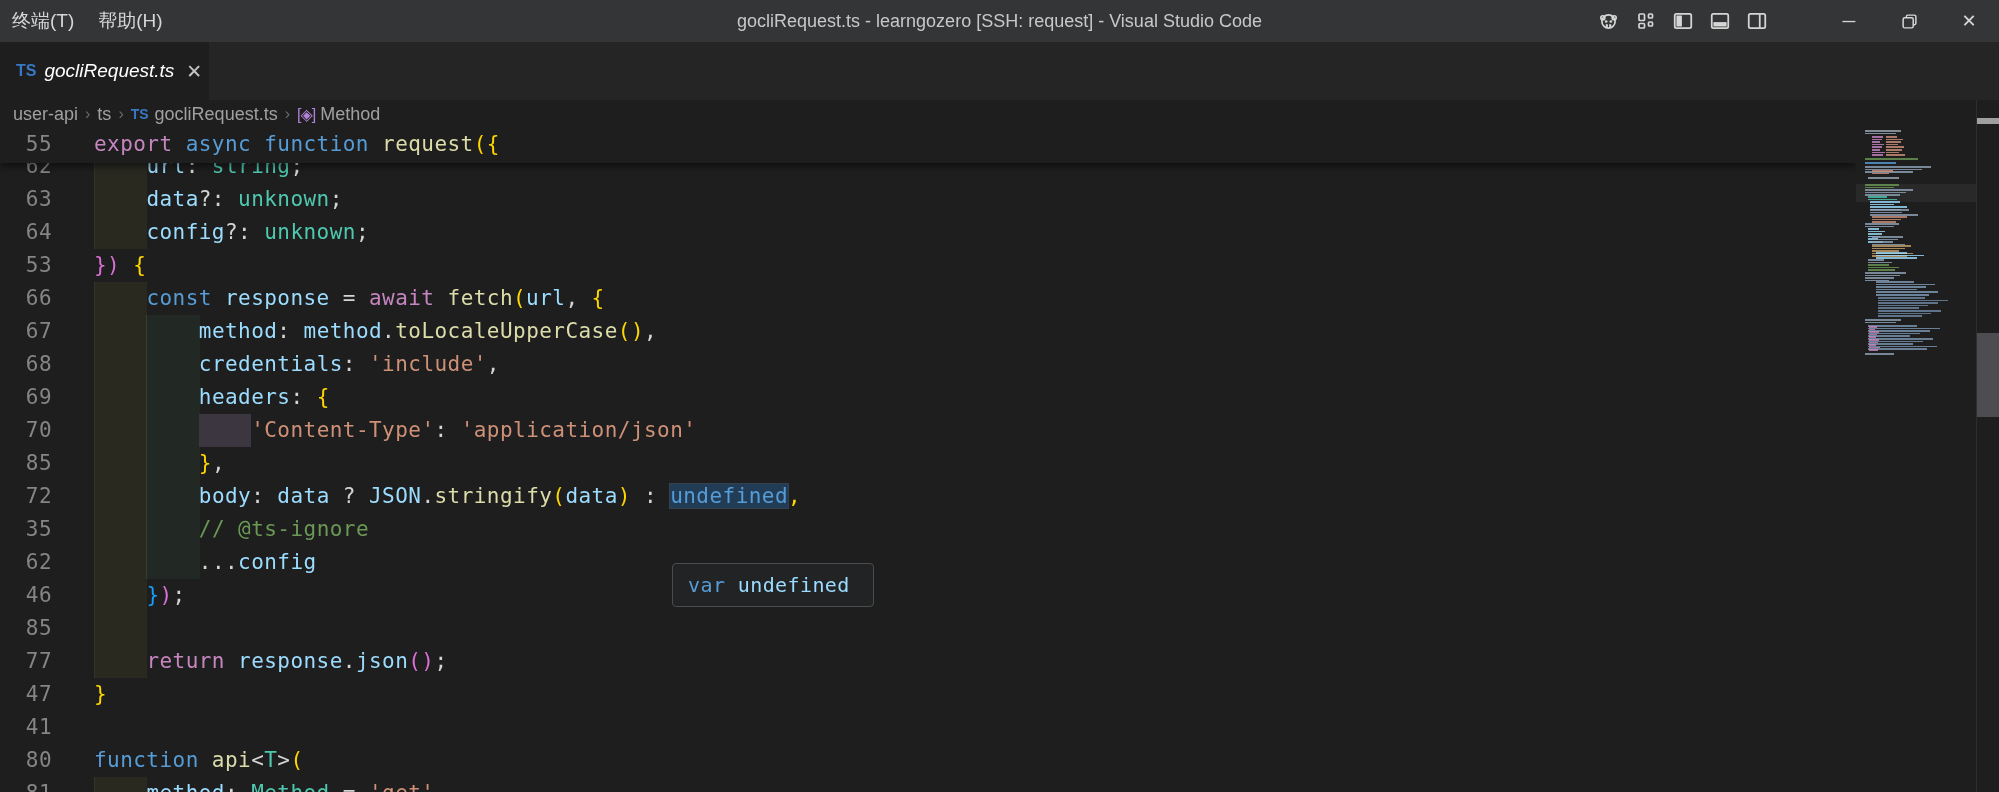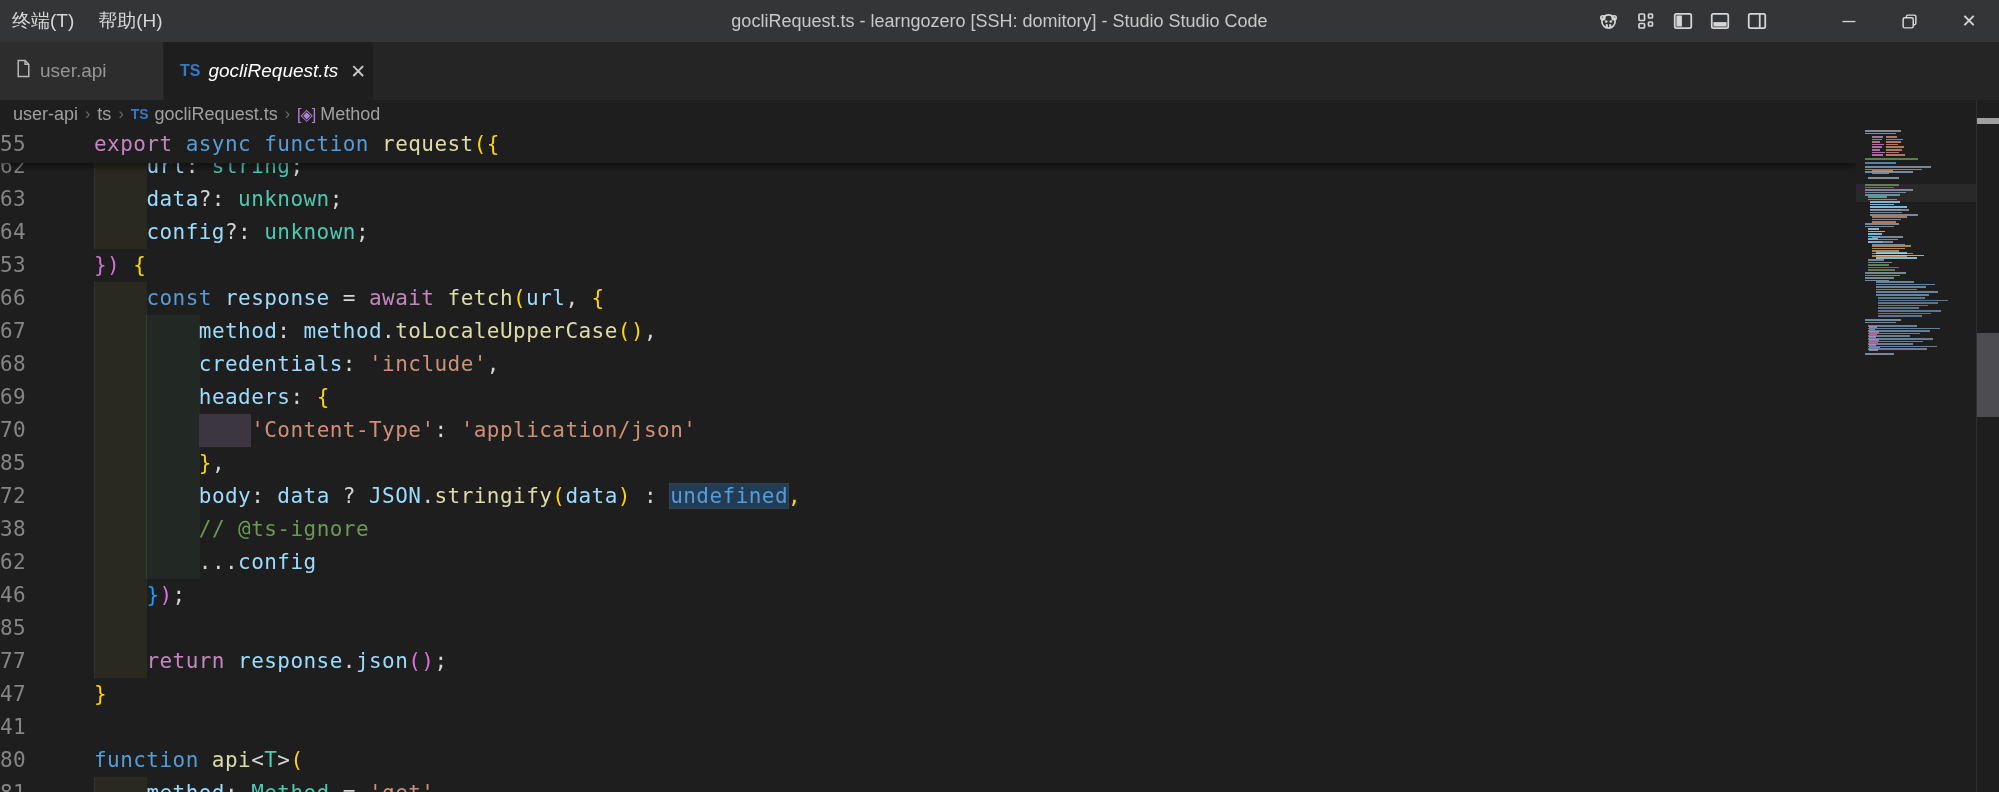--- a/index.html
+++ b/index.html
@@ -29,21 +29,21 @@
   #breadcrumb{position:absolute;left:0;top:100px;width:1856px;height:28px;background:#1e1e1e;display:flex;align-items:center;
     font-size:18px;color:#a0a0a0;padding-left:13px;box-sizing:border-box;}
   .crumb-sep{color:#6a6a6a;margin:0 7px;font-size:16px;}
   .crumb-ts{font-weight:bold;color:#3879c5;font-size:14px;margin-right:6px;}
   .crumb-method-icon{color:#b180d7;font-size:16px;margin-right:5px;letter-spacing:-1px;}
   
   #editor{position:absolute;left:0;top:128px;width:1856px;height:664px;overflow:hidden;}
   .code-line{position:absolute;left:0;width:100%;height:33px;white-space:pre;
     font-family:"DejaVu Sans Mono","Liberation Mono",monospace;font-size:21px;letter-spacing:0.45px;line-height:33px;color:#d4d4d4;}
   .code-line .txt{position:absolute;top:0;}
-  .lnum{position:absolute;left:0;top:0;width:52px;color:#858585;}
+  .lnum{position:absolute;left:0;top:0;width:52px;text-align:right;color:#858585;}
   .tint{position:absolute;top:0;height:33px;width:52.4px;border-left:1px solid rgba(255,255,255,0.05);}
   .tint.t0{background:rgba(230,230,80,0.055);}
   .tint.t1{background:rgba(110,235,140,0.055);}
   .selbox{position:absolute;top:0;height:33px;background:#3b3640;}
   .hl{background:rgba(38,79,120,0.62);box-shadow:0 0 0 1px rgba(90,130,175,0.35);}
   
   #sticky{position:absolute;left:0;top:0;width:100%;height:35px;background:#1e1e1e;z-index:5;
     box-shadow:0 4px 7px rgba(0,0,0,0.45);}
   #sticky .code-line{top:1px;}
   
@@ -60,21 +60,21 @@
   #scrollbar-thumb{position:absolute;left:0;top:233px;width:22px;height:84px;background:#4d4d51;}
 </style>
 </head>
 <body>
 
 <div id="window">
 
   <div id="titlebar">
     <span class="menu-item">终端(T)</span>
     <span class="menu-item">帮助(H)</span>
-    <div id="window-title">gocliRequest.ts - learngozero [SSH: domitory] - Studio Studio Code</div>
+    <div id="window-title">gocliRequest.ts - learngozero [SSH: request] - Visual Studio Code</div>
     <div id="titlebar-right">
       <div class="tb-icon">
         <svg width="21" height="21" viewBox="0 0 20 20">
             <g fill="none" stroke="#d6d6d6" stroke-width="1.6">
           <circle cx="10" cy="10" r="6.3"></circle>
               <circle cx="4.6" cy="6.4" r="1.9"></circle>
               <circle cx="15.4" cy="6.4" r="1.9"></circle>
             </g>
           <circle cx="7.8" cy="10" r="1.25" fill="#d6d6d6"></circle>
             <circle cx="12.2" cy="10" r="1.25" fill="#d6d6d6"></circle>
@@ -114,29 +114,20 @@
         <svg width="17" height="17" viewBox="0 0 16 16" fill="none" stroke="#d6d6d6" stroke-width="1.4">
           <rect x="2" y="4.5" width="9.5" height="9.5" rx="1.5"></rect>
             <path d="M5 4.2 V3.5 a1.5 1.5 0 0 1 1.5-1.5 H12.5 a1.5 1.5 0 0 1 1.5 1.5 V9.5 a1.5 1.5 0 0 1-1.5 1.5 H11.8"></path>
           </svg>
       </div>
       <div class="win-btn">✕</div>
     </div>
   </div>
 
   <div id="tabstrip">
-    <div class="tab" id="tab-userapi">
-      <span>
-        <svg width="15" height="19" viewBox="0 0 14 18" fill="none" stroke="#b9b9b9" stroke-width="1.4">
-          <path d="M2 1.5 H8.5 L12 5 V16.5 H2 Z"></path>
-            <path d="M8.5 1.5 V5 H12"></path>
-          </svg>
-      </span>
-      <span class="label">user.api</span>
-    </div>
     <div class="tab" id="tab-gocli">
       <span class="ts-badge">TS</span>
       <span class="label">gocliRequest.ts</span>
       <span class="tab-close">✕</span>
     </div>
     <div id="editor-actions">
       <span>
         <svg width="20" height="20" viewBox="0 0 20 20" fill="none" stroke="#cfcfcf" stroke-width="1.5">
           <rect x="2.5" y="3" width="15" height="14" rx="1"></rect>
             <line x1="10" y1="3" x2="10" y2="17"></line>
@@ -164,33 +155,38 @@
         <div class="code-line" style="top: 55px;"><div class="tint t0" style="left: 94px;"></div><span class="lnum">63</span><span class="txt" style="left: 146.4px;"><span style="color: rgb(156, 220, 254);">data</span><span style="color: rgb(212, 212, 212);">?:</span><span style="color: rgb(212, 212, 212);"> </span><span style="color: rgb(78, 201, 176);">unknown</span><span style="color: rgb(212, 212, 212);">;</span></span></div>
         <div class="code-line" style="top: 88px;"><div class="tint t0" style="left: 94px;"></div><span class="lnum">64</span><span class="txt" style="left: 146.4px;"><span style="color: rgb(156, 220, 254);">config</span><span style="color: rgb(212, 212, 212);">?:</span><span style="color: rgb(212, 212, 212);"> </span><span style="color: rgb(78, 201, 176);">unknown</span><span style="color: rgb(212, 212, 212);">;</span></span></div>
         <div class="code-line" style="top: 121px;"><span class="lnum">53</span><span class="txt" style="left: 94px;"><span style="color: rgb(218, 112, 214);">}</span><span style="color: rgb(218, 112, 214);">)</span><span style="color: rgb(212, 212, 212);"> </span><span style="color: rgb(255, 215, 0);">{</span></span></div>
         <div class="code-line" style="top: 154px;"><div class="tint t0" style="left: 94px;"></div><span class="lnum">66</span><span class="txt" style="left: 146.4px;"><span style="color: rgb(86, 156, 214);">const</span><span style="color: rgb(212, 212, 212);"> </span><span style="color: rgb(156, 220, 254);">response</span><span style="color: rgb(212, 212, 212);"> </span><span style="color: rgb(212, 212, 212);">=</span><span style="color: rgb(212, 212, 212);"> </span><span style="color: rgb(197, 134, 192);">await</span><span style="color: rgb(212, 212, 212);"> </span><span style="color: rgb(220, 220, 170);">fetch</span><span style="color: rgb(255, 215, 0);">(</span><span style="color: rgb(156, 220, 254);">url</span><span style="color: rgb(212, 212, 212);">,</span><span style="color: rgb(212, 212, 212);"> </span><span style="color: rgb(255, 215, 0);">{</span></span></div>
         <div class="code-line" style="top: 187px;"><div class="tint t0" style="left: 94px;"></div><div class="tint t1" style="left: 146.4px;"></div><span class="lnum">67</span><span class="txt" style="left: 198.8px;"><span style="color: rgb(156, 220, 254);">method</span><span style="color: rgb(212, 212, 212);">:</span><span style="color: rgb(212, 212, 212);"> </span><span style="color: rgb(156, 220, 254);">method</span><span style="color: rgb(212, 212, 212);">.</span><span style="color: rgb(220, 220, 170);">toLocaleUpperCase</span><span style="color: rgb(255, 215, 0);">()</span><span style="color: rgb(212, 212, 212);">,</span></span></div>
         <div class="code-line" style="top: 220px;"><div class="tint t0" style="left: 94px;"></div><div class="tint t1" style="left: 146.4px;"></div><span class="lnum">68</span><span class="txt" style="left: 198.8px;"><span style="color: rgb(156, 220, 254);">credentials</span><span style="color: rgb(212, 212, 212);">:</span><span style="color: rgb(212, 212, 212);"> </span><span style="color: rgb(206, 145, 120);">'include'</span><span style="color: rgb(212, 212, 212);">,</span></span></div>
         <div class="code-line" style="top: 253px;"><div class="tint t0" style="left: 94px;"></div><div class="tint t1" style="left: 146.4px;"></div><span class="lnum">69</span><span class="txt" style="left: 198.8px;"><span style="color: rgb(156, 220, 254);">headers</span><span style="color: rgb(212, 212, 212);">:</span><span style="color: rgb(212, 212, 212);"> </span><span style="color: rgb(255, 215, 0);">{</span></span></div>
         <div class="code-line" style="top: 286px;"><div class="tint t0" style="left: 94px;"></div><div class="tint t1" style="left: 146.4px;"></div><div class="selbox" style="left: 198.8px; width: 52.4px;"></div><span class="lnum">70</span><span class="txt" style="left: 251.2px;"><span style="color: rgb(206, 145, 120);">'Content-Type'</span><span style="color: rgb(212, 212, 212);">:</span><span style="color: rgb(212, 212, 212);"> </span><span style="color: rgb(206, 145, 120);">'application/json'</span></span></div>
         <div class="code-line" style="top: 319px;"><div class="tint t0" style="left: 94px;"></div><div class="tint t1" style="left: 146.4px;"></div><span class="lnum">85</span><span class="txt" style="left: 198.8px;"><span style="color: rgb(255, 215, 0);">}</span><span style="color: rgb(212, 212, 212);">,</span></span></div>
         <div class="code-line" style="top: 352px;"><div class="tint t0" style="left: 94px;"></div><div class="tint t1" style="left: 146.4px;"></div><span class="lnum">72</span><span class="txt" style="left: 198.8px;"><span style="color: rgb(156, 220, 254);">body</span><span style="color: rgb(212, 212, 212);">:</span><span style="color: rgb(212, 212, 212);"> </span><span style="color: rgb(156, 220, 254);">data</span><span style="color: rgb(212, 212, 212);"> </span><span style="color: rgb(212, 212, 212);">?</span><span style="color: rgb(212, 212, 212);"> </span><span style="color: rgb(156, 220, 254);">JSON</span><span style="color: rgb(212, 212, 212);">.</span><span style="color: rgb(220, 220, 170);">stringify</span><span style="color: rgb(255, 215, 0);">(</span><span style="color: rgb(156, 220, 254);">data</span><span style="color: rgb(255, 215, 0);">)</span><span style="color: rgb(212, 212, 212);"> </span><span style="color: rgb(212, 212, 212);">:</span><span style="color: rgb(212, 212, 212);"> </span><span class="hl" style="color: rgb(86, 156, 214);">undefined</span><span style="color: rgb(255, 215, 0);">,</span></span></div>
-        <div class="code-line" style="top: 385px;"><div class="tint t0" style="left: 94px;"></div><div class="tint t1" style="left: 146.4px;"></div><span class="lnum">38</span><span class="txt" style="left: 198.8px;"><span style="color: rgb(106, 153, 85);">// @ts-ignore</span></span></div>
+        <div class="code-line" style="top: 385px;"><div class="tint t0" style="left: 94px;"></div><div class="tint t1" style="left: 146.4px;"></div><span class="lnum">35</span><span class="txt" style="left: 198.8px;"><span style="color: rgb(106, 153, 85);">// @ts-ignore</span></span></div>
         <div class="code-line" style="top: 418px;"><div class="tint t0" style="left: 94px;"></div><div class="tint t1" style="left: 146.4px;"></div><span class="lnum">62</span><span class="txt" style="left: 198.8px;"><span style="color: rgb(212, 212, 212);">...</span><span style="color: rgb(156, 220, 254);">config</span></span></div>
         <div class="code-line" style="top: 451px;"><div class="tint t0" style="left: 94px;"></div><span class="lnum">46</span><span class="txt" style="left: 146.4px;"><span style="color: rgb(23, 159, 255);">}</span><span style="color: rgb(218, 112, 214);">)</span><span style="color: rgb(212, 212, 212);">;</span></span></div>
         <div class="code-line" style="top: 484px;"><div class="tint t0" style="left: 94px;"></div><span class="lnum">85</span><span class="txt" style="left: 94px;"></span></div>
         <div class="code-line" style="top: 517px;"><div class="tint t0" style="left: 94px;"></div><span class="lnum">77</span><span class="txt" style="left: 146.4px;"><span style="color: rgb(197, 134, 192);">return</span><span style="color: rgb(212, 212, 212);"> </span><span style="color: rgb(156, 220, 254);">response</span><span style="color: rgb(212, 212, 212);">.</span><span style="color: rgb(156, 220, 254);">json</span><span style="color: rgb(218, 112, 214);">()</span><span style="color: rgb(212, 212, 212);">;</span></span></div>
         <div class="code-line" style="top: 550px;"><span class="lnum">47</span><span class="txt" style="left: 94px;"><span style="color: rgb(255, 215, 0);">}</span></span></div>
         <div class="code-line" style="top: 583px;"><span class="lnum">41</span><span class="txt" style="left: 94px;"></span></div>
         <div class="code-line" style="top: 616px;"><span class="lnum">80</span><span class="txt" style="left: 94px;"><span style="color: rgb(86, 156, 214);">function</span><span style="color: rgb(212, 212, 212);"> </span><span style="color: rgb(220, 220, 170);">api</span><span style="color: rgb(212, 212, 212);">&lt;</span><span style="color: rgb(78, 201, 176);">T</span><span style="color: rgb(212, 212, 212);">&gt;</span><span style="color: rgb(255, 215, 0);">(</span></span></div>
         <div class="code-line" style="top: 649px;"><div class="tint t0" style="left: 94px;"></div><span class="lnum">81</span><span class="txt" style="left: 146.4px;"><span style="color: rgb(156, 220, 254);">method</span><span style="color: rgb(212, 212, 212);">:</span><span style="color: rgb(212, 212, 212);"> </span><span style="color: rgb(78, 201, 176);">Method</span><span style="color: rgb(212, 212, 212);"> </span><span style="color: rgb(212, 212, 212);">=</span><span style="color: rgb(212, 212, 212);"> </span><span style="color: rgb(206, 145, 120);">'get'</span><span style="color: rgb(212, 212, 212);">,</span></span></div>
       </div>
     <div id="sticky">
         <div class="code-line" style="top: 0px;"><span class="lnum">55</span><span class="txt" style="left: 94px;"><span style="color: rgb(197, 134, 192);">export</span><span style="color: rgb(212, 212, 212);"> </span><span style="color: rgb(86, 156, 214);">async</span><span style="color: rgb(212, 212, 212);"> </span><span style="color: rgb(86, 156, 214);">function</span><span style="color: rgb(212, 212, 212);"> </span><span style="color: rgb(220, 220, 170);">request</span><span style="color: rgb(255, 215, 0);">(</span><span style="color: rgb(255, 215, 0);">{</span></span></div>
       </div>
+    <div id="hover-tooltip">
+      <span style="color:#569CD6;">var</span>
+      <span style="white-space:pre;"> </span>
+      <span style="color:#9CDCFE;">undefined</span>
+    </div>
   </div>
 
   <div id="minimap">
     <div id="minimap-slider"></div>
   <div class="mm-bar" style="top: 30px; left: 9px; width: 36px; background: rgb(154, 167, 184);"></div>
       <div class="mm-bar" style="top: 32.6px; left: 9px; width: 31px; background: rgb(154, 167, 184);"></div>
       <div class="mm-bar" style="top: 36px; left: 16px; width: 11.3667px; background: rgb(197, 134, 192);"></div>
       <div class="mm-bar" style="top: 38.6px; left: 16px; width: 9.53333px; background: rgb(197, 134, 192);"></div>
       <div class="mm-bar" style="top: 41.2px; left: 16px; width: 7.7px; background: rgb(197, 134, 192);"></div>
       <div class="mm-bar" style="top: 43.8px; left: 16px; width: 11.9778px; background: rgb(197, 134, 192);"></div>

